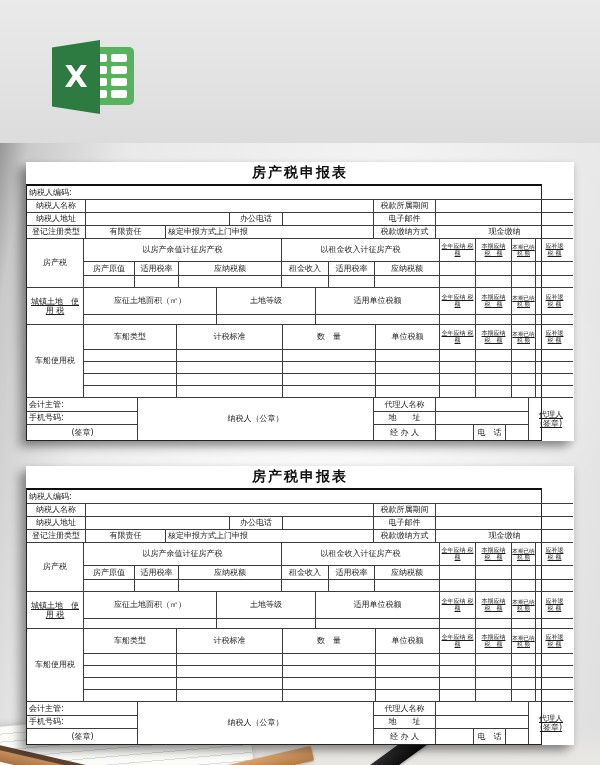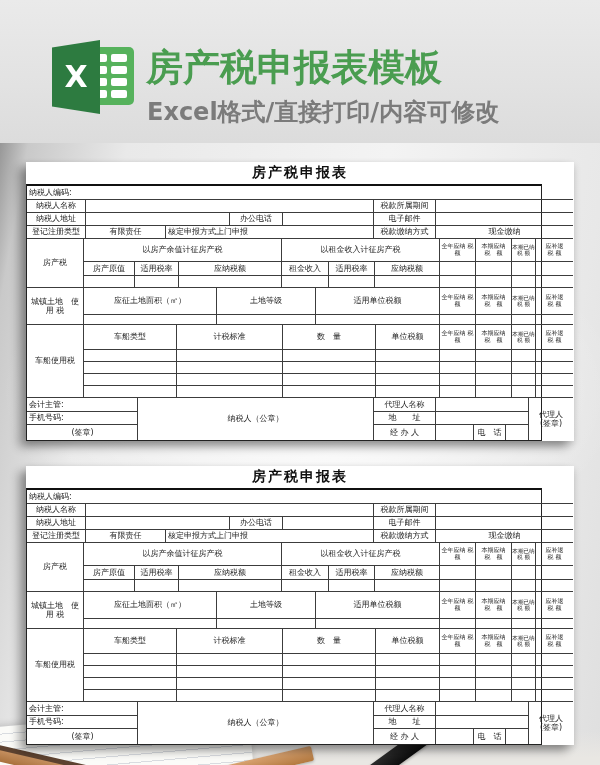--- a/index.html
+++ b/index.html
@@ -58,21 +58,21 @@
   .cell{display:flex;align-items:center;justify-content:center;text-align:center;
     border-right:1px solid #3c3c3c;border-bottom:1px solid #3c3c3c;
     font-size:8px;line-height:1.15;overflow:hidden;white-space:nowrap;}
   .band > .cell:last-child, .srow > .cell:last-child{border-right:none;}
   .band:last-child > .cell{border-bottom:none;}
   .band:last-child .srow:last-child > .cell{border-bottom:none;}
   .cell.stack{display:block;border-bottom:none;padding:0;}
   .srow{display:flex;}
   .srow > .cell{height:100%;}
   .cell.ml{flex-direction:column;justify-content:center;}
-  .cell.ml div{width:100%;text-align:center;}
+  .cell.ml div{width:100%;text-align:center;text-decoration:underline;}
   .cell.al{justify-content:flex-start;text-align:left;padding-left:2px;}
 </style>
 </head>
 <body>
 
 <div class="top-band">
   <div class="xl-icon">
     <div class="xl-sheet">
       <div></div>
         <div></div>
@@ -80,22 +80,20 @@
         <div></div>
         <div></div>
         <div></div>
         <div></div>
         <div></div>
     </div>
     <div class="xl-book">
       <span class="xl-x">X</span>
     </div>
   </div>
-  <div class="promo-title">房产税申报表模板</div>
-  <div class="promo-subtitle">Excel格式/直接打印/内容可修改</div>
 </div>
 
 <div class="main-bg"></div>
 
 <div class="desk">
   <div class="notebook"></div>
   <div class="pencil-left-tan"></div>
   <div class="pencil-left-dark"></div>
   <div class="pencil-tan"></div>
   <div class="pen-black"></div>

